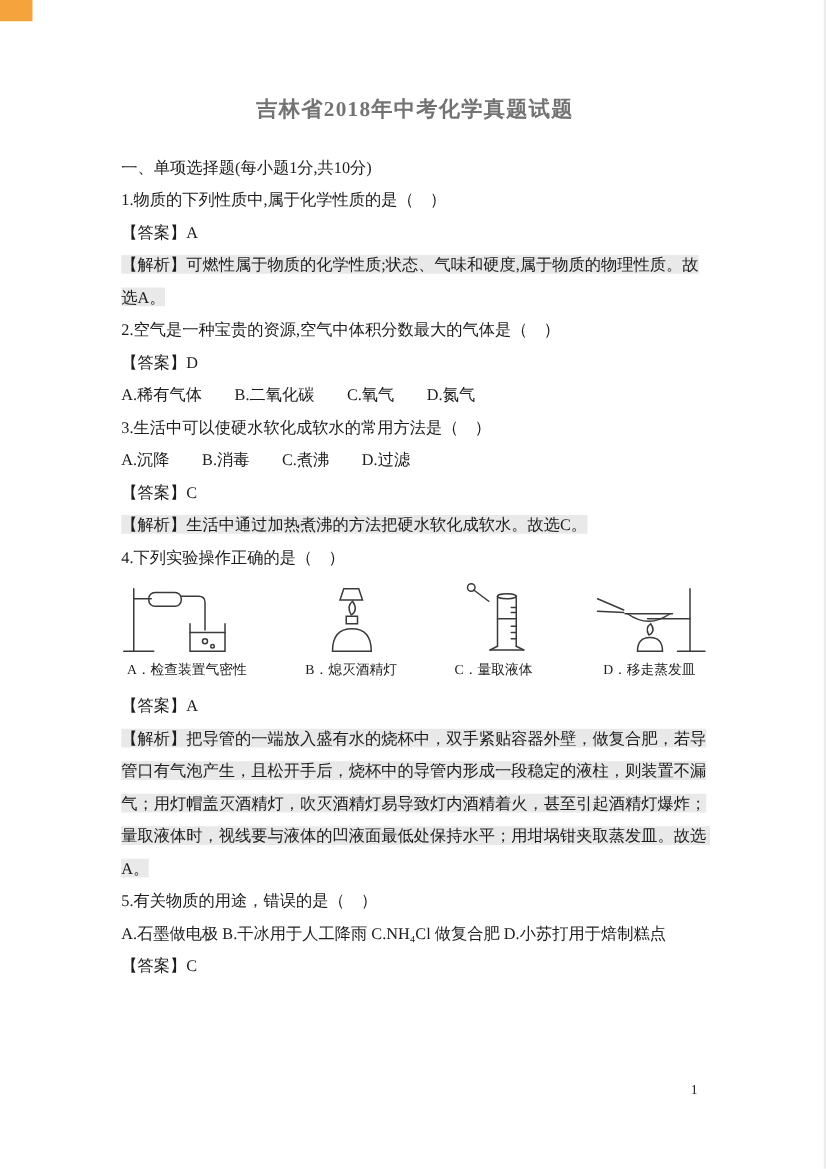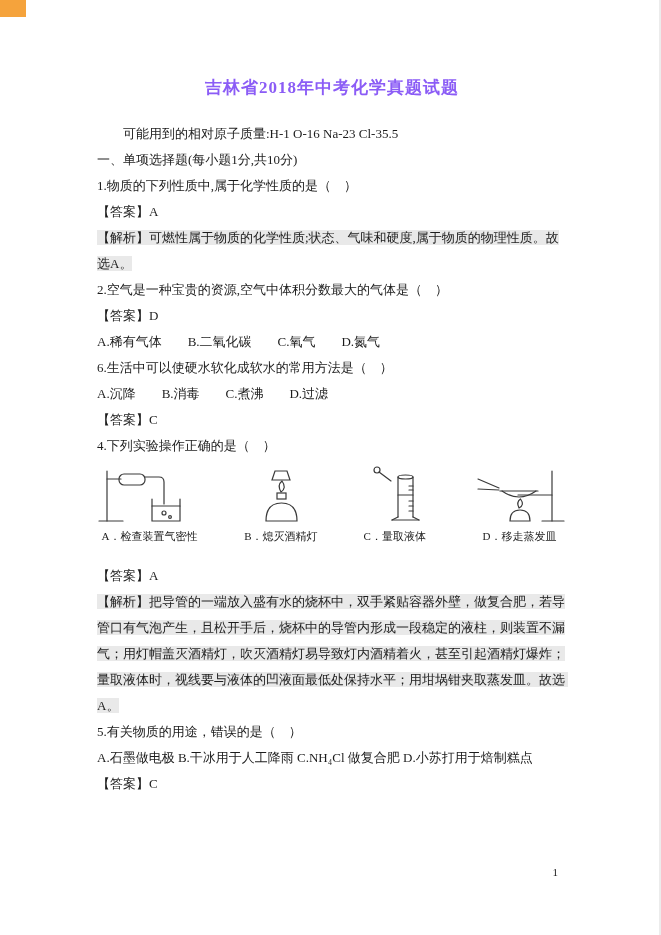--- a/index.html
+++ b/index.html
@@ -11,63 +11,63 @@
   }
   .corner-artifact {
     position:absolute; top:0; left:0; width:26px; height:17px;
     background:#f5a33c;
   }
   .content {
     position:absolute; top:76px; left:97px; width:470px;
     color:#1c1c1c; font-size:13px;
   }
   .title {
-    text-align:center; color:#8b5cf6; font-weight:bold; font-size:17px;
+    text-align:center; color:#737373; font-weight:bold; font-size:17px;
     letter-spacing:1px; margin-bottom:22px;
   }
   p.line { line-height:26px; white-space:pre-wrap; }
   .indent { text-indent:26px; }
   .shaded { background:#e9e9e9; }
   .analysis { line-height:25px; }
   .apparatus-row {
     display:flex; justify-content:space-between; align-items:flex-end;
-    margin:6px 0 18px 0; width:470px;
+    margin:6px 0 7px 0; width:470px;
   }
   .apparatus { display:flex; flex-direction:column; align-items:center; }
   .apparatus svg { display:block; }
   .caption { font-size:11px; line-height:18px; margin-top:2px; white-space:nowrap; }
   .sketch { stroke:#3a3a3a; stroke-width:1.2; fill:none; stroke-linecap:round; }
   .page-number {
     position:absolute; right:101px; bottom:57px; font-size:11px; color:#1c1c1c;
   }
 </style>
 </head>
 <body>
 
 <div class="page">
   <div class="corner-artifact"></div>
 
   <div class="content">
 
     <h1 class="title">吉林省2018年中考化学真题试题</h1>
 
-    <p class="line indent">可能用到的相对原子质量:H-1 O-16 Na-23 Cl-35.5</p>
     <p class="line">一、单项选择题(每小题1分,共10分)</p>
 
     <p class="line">1.物质的下列性质中,属于化学性质的是（　）</p>
     <p class="line">【答案】A</p>
     <p class="line analysis"><span class="shaded">【解析】可燃性属于物质的化学性质;状态、气味和硬度,属于物质的物理性质。故选A。</span></p>
 
     <p class="line">2.空气是一种宝贵的资源,空气中体积分数最大的气体是（　）</p>
     <p class="line">【答案】D</p>
     <p class="line">A.稀有气体　　B.二氧化碳　　C.氧气　　D.氮气</p>
 
-    <p class="line">6.生活中可以使硬水软化成软水的常用方法是（　）</p>
+    <p class="line">3.生活中可以使硬水软化成软水的常用方法是（　）</p>
     <p class="line">A.沉降　　B.消毒　　C.煮沸　　D.过滤</p>
     <p class="line">【答案】C</p>
+    <p class="line analysis"><span class="shaded">【解析】生活中通过加热煮沸的方法把硬水软化成软水。故选C。</span></p>
 
     <p class="line">4.下列实验操作正确的是（　）</p>
 
     <div class="apparatus-row">
 
       <div class="apparatus">
         <span>
           <svg width="105" height="60" viewBox="0 0 105 60">
             <g class="sketch">
               <line x1="10" y1="6" x2="10" y2="56"></line>

